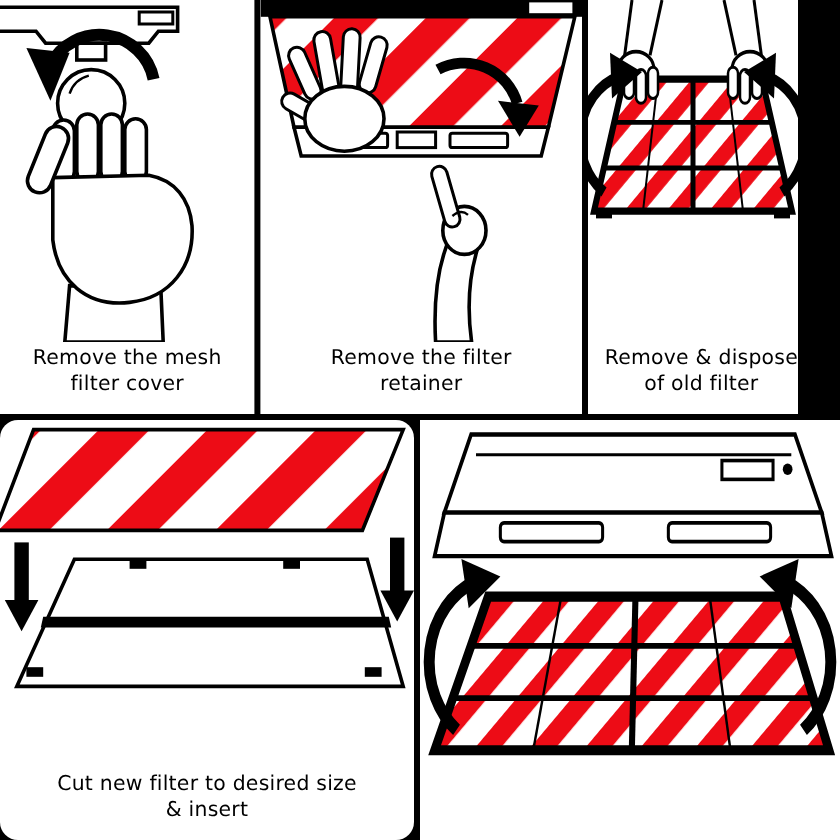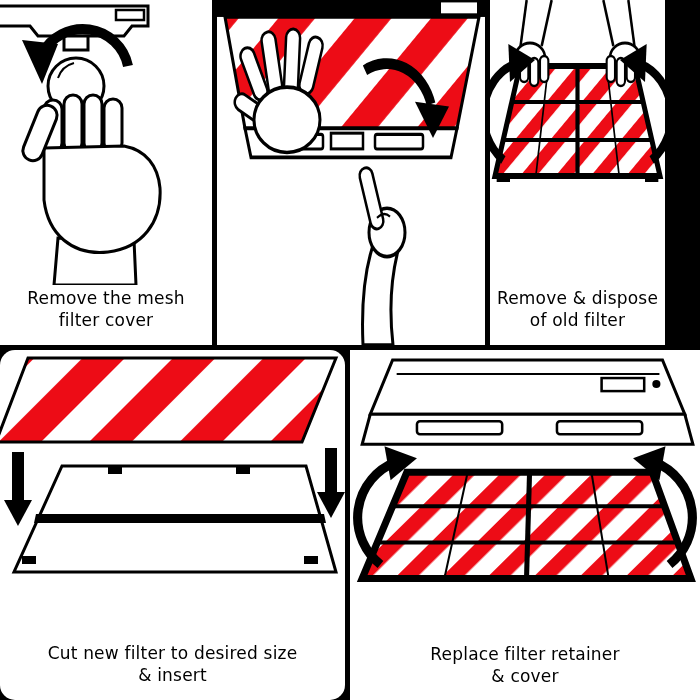--- a/index.html
+++ b/index.html
@@ -6,21 +6,21 @@
   html,body{ margin:0; padding:0; background:#fff; }
   .sheet{
     width:700px; height:700px; background:#000;
     display:flex; flex-direction:column; gap:5px;
     font-family:"DejaVu Sans","Liberation Sans",sans-serif;
   }
   .row{ display:flex; gap:5px; }
   .row-top{ height:345px; }
   .row-bottom{ height:350px; }
   .panel{ background:#fff; display:flex; flex-direction:column; overflow:hidden; }
-  .p1{ width:212px; } .p2{ width:268px; } .p3{ width:175px; }
+  .p1{ width:212px; } .p2{ width:268px; } .p3{ width:175px;align-items:flex-end; }
   .p4{ width:345px;border-radius:15px; } .p5{ width:350px; }
   .art{ flex:1 1 auto; min-height:0; }
   .art svg{ width:100%; height:100%; display:block; }
   .caption{
     height:60px; box-sizing:border-box;
     display:flex; align-items:flex-start; justify-content:center;
     text-align:center; white-space:pre-line;
     font-size:17px; line-height:1.3; font-weight:500; color:#000;
     padding-top:2px; letter-spacing:.2px;
   }
@@ -102,20 +102,22 @@
             <polygon points="198,84 232,88 216,114" fill="#000"></polygon>
           </g>
           <g>
             <path d="M146 285 C 144 248 148 220 158 198 L 182 204 C 174 228 172 256 176 285 Z" fill="#fff" stroke="#000" stroke-width="3"></path>
             <ellipse cx="170" cy="192" rx="18" ry="20" fill="#fff" stroke="#000" stroke-width="3"></ellipse>
             <rect x="148" y="138" width="13" height="52" rx="6.5" transform="rotate(-16 154 164)" fill="#fff" stroke="#000" stroke-width="2.5"></rect>
             <path d="M160 180 q 7 -6 13 -1" fill="none" stroke="#000" stroke-width="2"></path>
           </g>
         </svg>
       </div>
+      <div class="caption">Remove the filter
+retainer</div>
     </section>
 
     <section class="panel p3">
       <div class="art">
         <svg viewBox="0 0 210 285" preserveAspectRatio="none">
           <defs>
             <pattern id="sg3" width="30" height="30" patternUnits="userSpaceOnUse" patternTransform="rotate(45)">
               <rect width="30" height="30" class="c-white"></rect>
               <rect width="14" height="30" class="c-red"></rect>
             </pattern>
@@ -228,18 +230,16 @@
           <g>
             <path d="M30 214 A 60 60 0 0 1 44 112" fill="none" stroke="#000" stroke-width="9"></path>
             <polygon points="34,96 66,108 40,130" fill="#000"></polygon>
           </g>
           <g>
             <path d="M315 214 A 60 60 0 0 0 301 112" fill="none" stroke="#000" stroke-width="9"></path>
             <polygon points="311,96 279,108 305,130" fill="#000"></polygon>
           </g>
         </svg>
       </div>
-      <div class="caption">Replace filter retainer
-&amp; cover</div>
     </section>
   </div>
 
 </main>
 
 </body></html>

